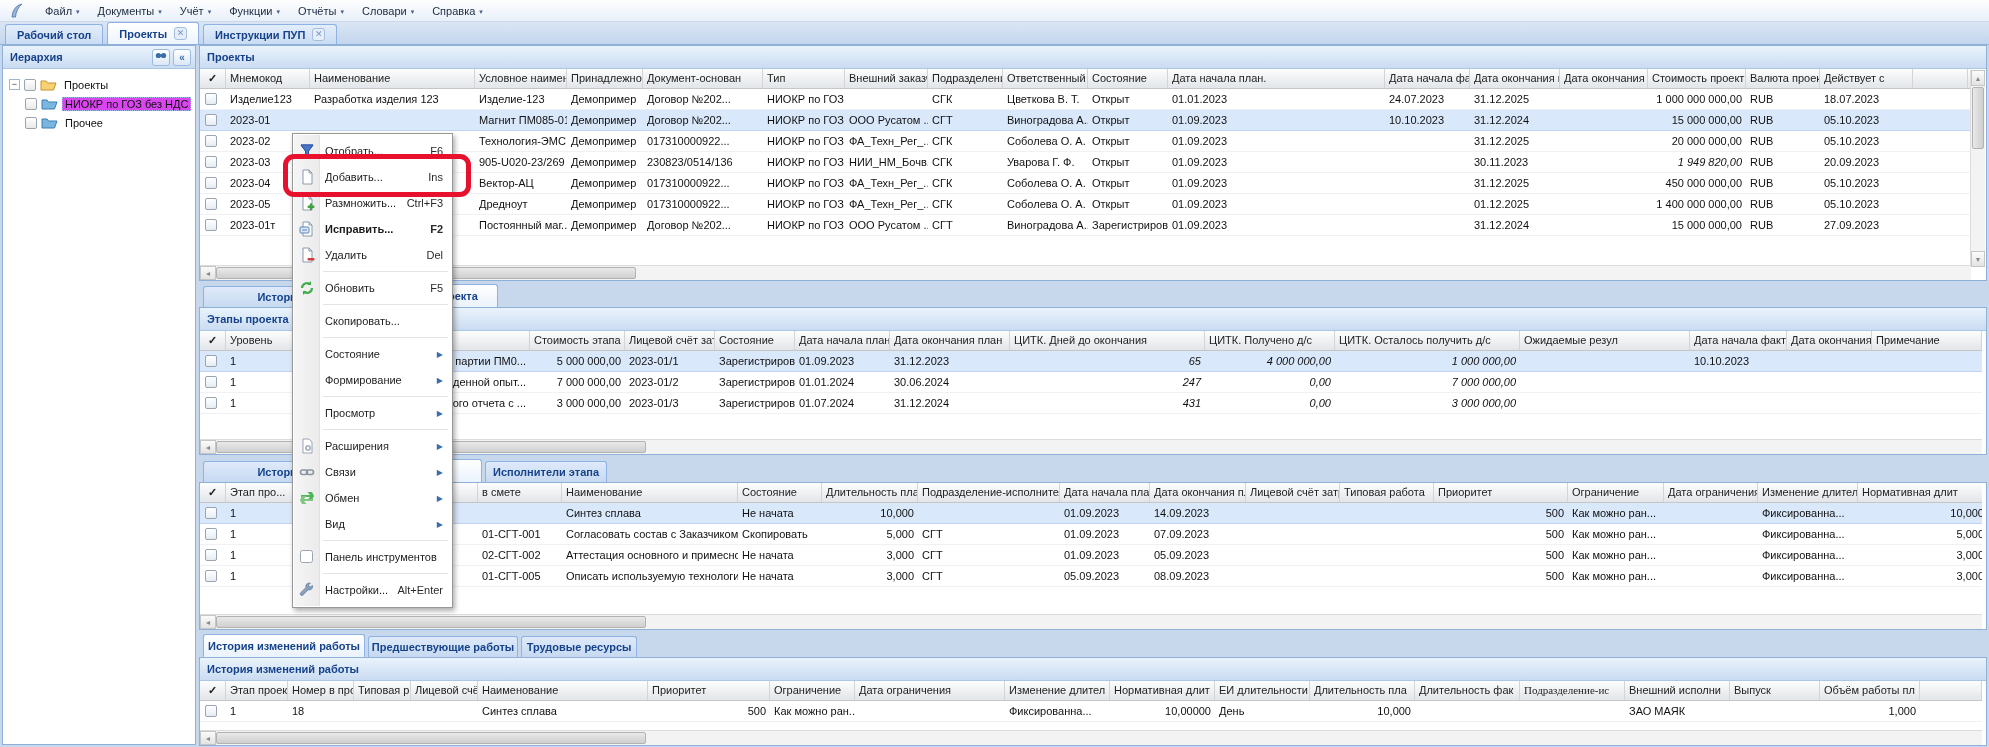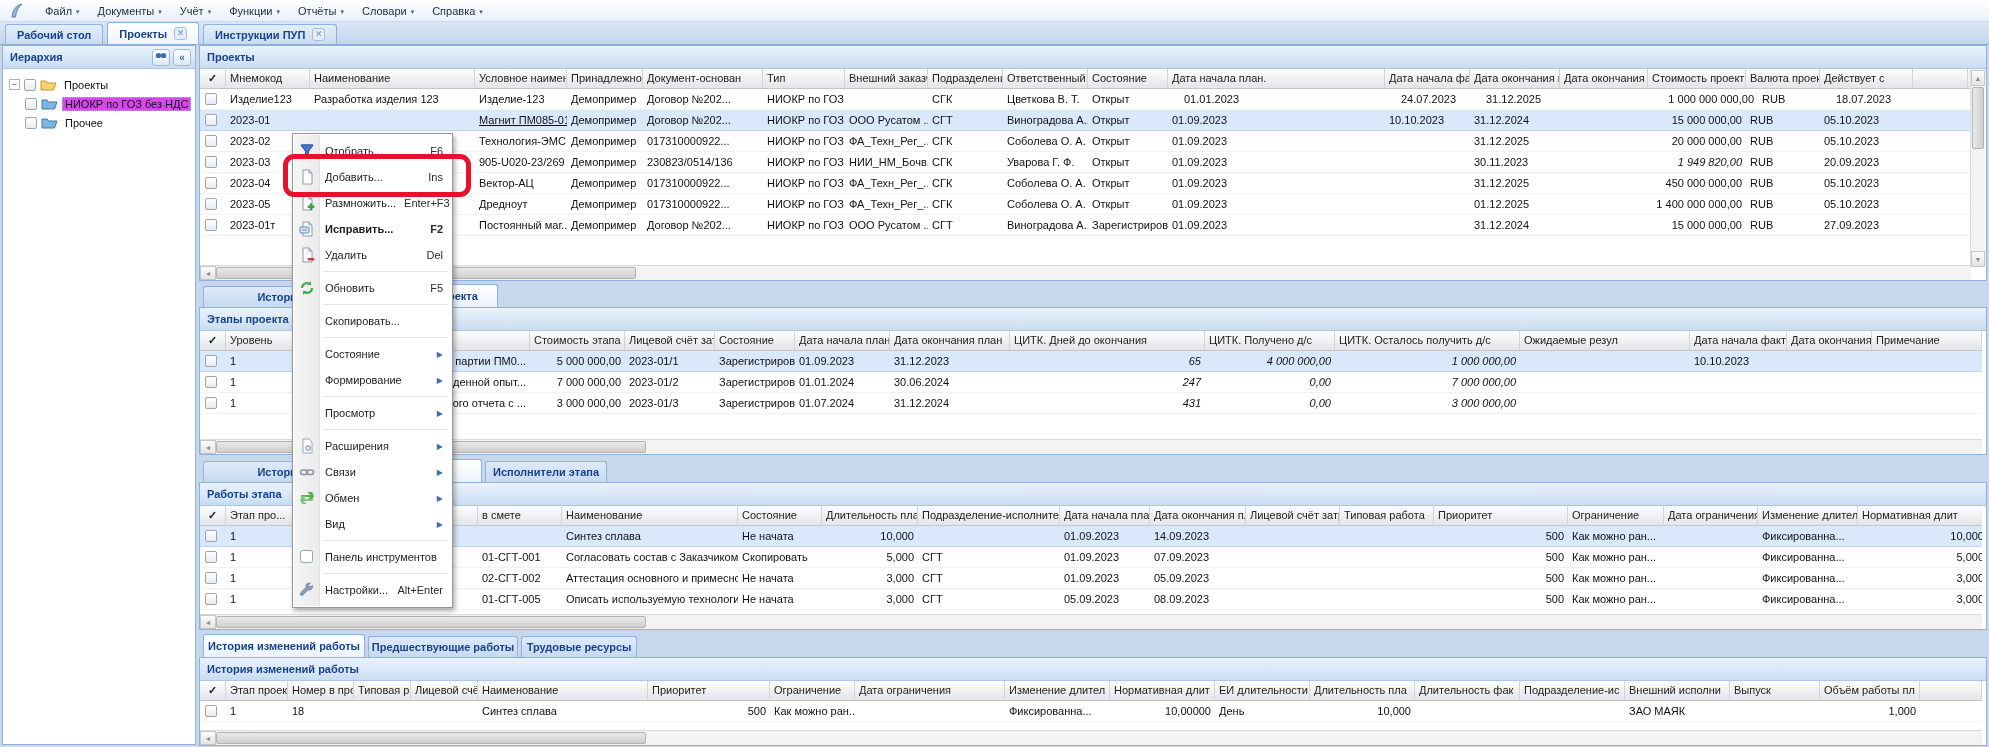--- a/index.html
+++ b/index.html
@@ -203,34 +203,34 @@
         <div class="gc" style="width: 84px;">Изделие123</div>
         <div class="gc" style="width: 165px;">Разработка изделия 123</div>
         <div class="gc" style="width: 92px;">Изделие-123</div>
         <div class="gc" style="width: 76px;">Демопример</div>
         <div class="gc" style="width: 120px;">Договор №202...</div>
         <div class="gc" style="width: 82px;">НИОКР по ГОЗ ...</div>
         <div class="gc" style="width: 83px; margin-top: 16px;">МО РФ</div>
         <div class="gc" style="width: 75px;">СГК</div>
         <div class="gc" style="width: 85px;">Цветкова В. Т.</div>
         <div class="gc" style="width: 80px;">Открыт</div>
-        <div class="gc" style="width: 217px; margin-left: 12px;">01.01.2023</div>
+        <div class="gc" style="width: 217px;">01.01.2023</div>
         <div class="gc" style="width: 85px;">24.07.2023</div>
         <div class="gc" style="width: 90px;">31.12.2025</div>
         <div class="gc" style="width: 88px;"></div>
         <div class="gc r" style="width: 98px;">1 000 000 000,00</div>
         <div class="gc" style="width: 74px;">RUB</div>
         <div class="gc" style="width: 93px;">18.07.2023</div>
         <div class="gc" style="width: 55px;"></div>
       </div>
       <div class="gr sel">
         <div class="gc" style="width: 26px; padding: 0px;"><span class="cb"></span></div>
         <div class="gc" style="width: 84px;">2023-01</div>
         <div class="gc" style="width: 165px;"></div>
-        <div class="gc" style="width: 92px; text-decoration: underline;">Магнит ПМ085-01</div>
+        <div class="gc" style="width: 92px;">Магнит ПМ085-01</div>
         <div class="gc" style="width: 76px;">Демопример</div>
         <div class="gc" style="width: 120px;">Договор №202...</div>
         <div class="gc" style="width: 82px;">НИОКР по ГОЗ ...</div>
         <div class="gc" style="width: 83px;">ООО Русатом ...</div>
         <div class="gc" style="width: 75px;">СГТ</div>
         <div class="gc" style="width: 85px;">Виноградова А...</div>
         <div class="gc" style="width: 80px;">Открыт</div>
         <div class="gc" style="width: 217px;">01.09.2023</div>
         <div class="gc" style="width: 85px;">10.10.2023</div>
         <div class="gc" style="width: 90px;">31.12.2024</div>
@@ -438,21 +438,20 @@
     <div class="sth" style="width:430px"></div>
   </div>
 </div>
 
 <div class="tabstrip" style="top:457px">
     <div class="tab" style="width: 170px;">История из</div>
     <div class="tab active" style="width: 106px;"></div>
     <div class="tab" style="width: 122px;">Исполнители этапа</div>
   </div>
 <div class="panel" style="top:482px;height:148px">
-  <div class="phead"><span>Работы этапа</span></div>
   <div class="grid" style="height:109px;width:1782px">
       <div class="gh">
         <div class="ghc chk" style="width: 26px;">✓</div>
         <div class="ghc" style="width: 74px;">Этап про...</div>
         <div class="ghc" style="width: 72px;"></div>
         <div class="ghc" style="width: 106px;"></div>
         <div class="ghc" style="width: 84px;">в смете</div>
         <div class="ghc" style="width: 176px;">Наименование</div>
         <div class="ghc" style="width: 84px;">Состояние</div>
         <div class="ghc" style="width: 96px;">Длительность план</div>
@@ -570,21 +569,21 @@
         <div class="ghc" style="width: 67px;">Лицевой счёт затр</div>
         <div class="ghc" style="width: 170px;">Наименование</div>
         <div class="ghc" style="width: 122px;">Приоритет</div>
         <div class="ghc" style="width: 85px;">Ограничение</div>
         <div class="ghc" style="width: 150px;">Дата ограничения</div>
         <div class="ghc" style="width: 105px;">Изменение длител</div>
         <div class="ghc" style="width: 105px;">Нормативная длит</div>
         <div class="ghc" style="width: 95px;">ЕИ длительности</div>
         <div class="ghc" style="width: 105px;">Длительность пла</div>
         <div class="ghc" style="width: 105px;">Длительность фак</div>
-        <div class="ghc" style="width: 105px;">Подразделение-ис</div>
+        <div class="ghc" style="width: 105px; font-family: Liberation Serif, serif;">Подразделение-ис</div>
         <div class="ghc" style="width: 105px;">Внешний исполни</div>
         <div class="ghc" style="width: 90px;">Выпуск</div>
         <div class="ghc" style="width: 100px;">Объём работы пл</div>
         <div class="ghc" style="width: 62px;"></div>
       </div>
       <div class="gr">
         <div class="gc" style="width: 26px; padding: 0px;"><span class="cb"></span></div>
         <div class="gc" style="width: 62px;">1</div>
         <div class="gc" style="width: 66px;">18</div>
         <div class="gc" style="width: 57px;"></div>
@@ -629,21 +628,21 @@
       <span class="mshort">Ins</span>
     </div>
     <div class="mrow">
       <span class="micon"><svg viewBox="0 0 16 16">
           <path d="M4 1h6l3 3v11H4Z" fill="#fff" stroke="#8a99ac"></path>
           <path d="M10 1v3h3" fill="none" stroke="#8a99ac"></path>
           <rect x="8.5" y="10.5" width="7" height="2.4" rx="1" fill="#3ea23e"></rect>
           <rect x="10.8" y="8.2" width="2.4" height="7" rx="1" fill="#3ea23e"></rect>
         </svg></span>
       <span class="mlabel">Размножить...</span>
-      <span class="mshort">Enter+F3</span>
+      <span class="mshort">Ctrl+F3</span>
     </div>
     <div class="mrow">
       <span class="micon"><svg viewBox="0 0 16 16">
           <path d="M4 1h6l3 3v11H4Z" fill="#fff" stroke="#8a99ac"></path>
           <path d="M10 1v3h3" fill="none" stroke="#8a99ac"></path>
           <rect x="1" y="6" width="9" height="6" rx="1" fill="#dce9f8" stroke="#5b83b8"></rect>
           <path d="M3 9h5" stroke="#5b83b8"></path>
         </svg></span>
       <span class="mlabel b">Исправить...</span>
       <span class="mshort b">F2</span>

